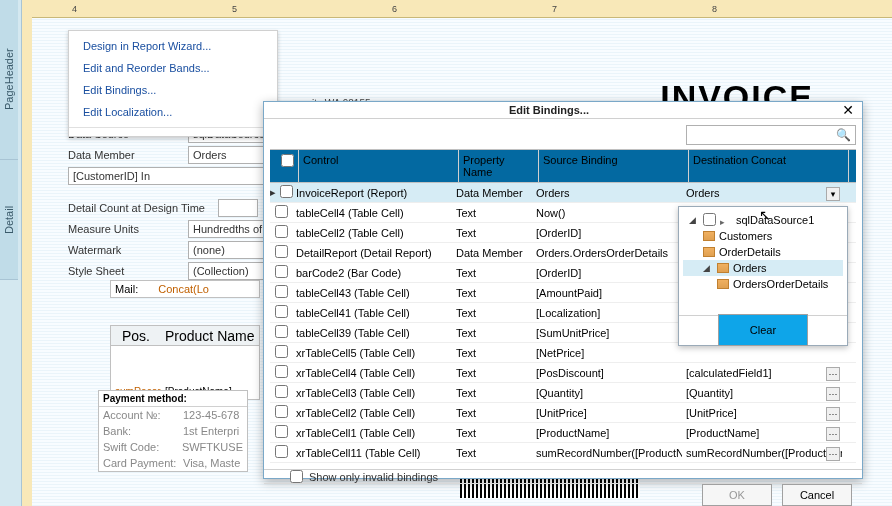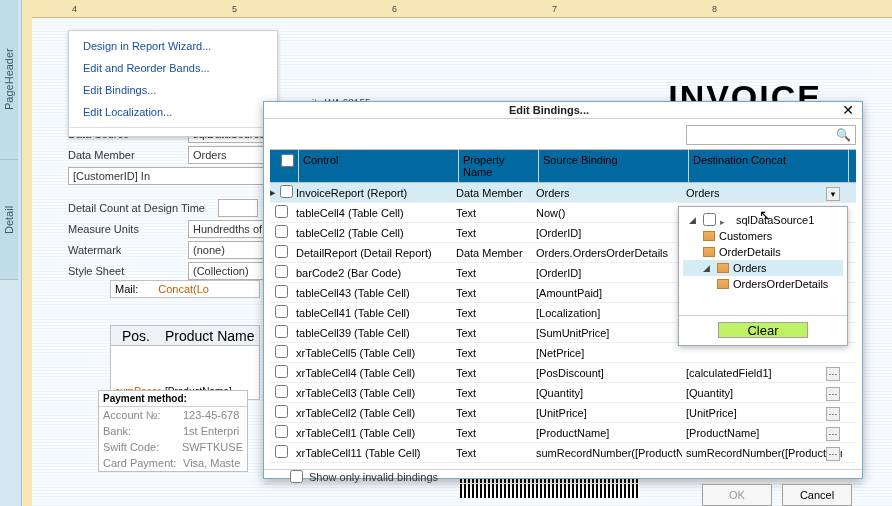--- a/index.html
+++ b/index.html
@@ -15,21 +15,21 @@
 .marker-col { position: absolute; left: 22px; top: 0; width: 10px; height: 506px; background: #f8e8b8; }
 
 
 .ruler-top { position: absolute; left: 32px; top: 0; width: 860px; height: 18px; background: #f8e8b8; border-bottom: 1px solid #c8b878; }
 .ruler-top .tick { position: absolute; top: 4px; font-size: 9px; color: #444; }
 
 
 .design-surface { position: absolute; left: 32px; top: 18px; width: 860px; height: 488px; background: repeating-linear-gradient(0deg, #eaf4fa, #eaf4fa 1px, #f8fcff 1px, #f8fcff 3px); }
 
 
-.invoice-title { position: absolute; right: 70px; top: 60px; font-size: 34px; font-weight: 800; letter-spacing: 2px; color: #000; }
+.invoice-title { position: absolute; right: 78px; top: 60px; font-size: 34px; font-weight: 800; letter-spacing: 2px; color: #000; }
 
 
 .context-menu { position: absolute; left: 68px; top: 30px; width: 210px; background: #fff; border: 1px solid #d0d0d0; box-shadow: 0 2px 4px rgba(0,0,0,0.2); padding: 4px 0; z-index: 5; }
 .context-menu .mitem { padding: 5px 14px; color: #1a4fa0; cursor: pointer; }
 .context-menu .sep { height: 1px; background: #e0e0e0; margin: 4px 0; }
 
 
 .prop-grid { position: absolute; left: 68px; top: 125px; width: 210px; z-index: 4; }
 .prop-row { display: flex; margin-bottom: 3px; align-items: center; }
 .prop-label { width: 120px; color: #333; padding: 2px 0; }
@@ -66,21 +66,21 @@
 .tree-body { height: 108px; overflow: auto; padding: 4px; }
 .tree-item { padding: 2px 0 2px 6px; display: flex; align-items: center; gap: 4px; cursor: pointer; }
 .tree-item.l1 { padding-left: 20px; }
 .tree-item.l2 { padding-left: 34px; }
 .tree-item.sel { background: #d6ecf5; }
 .tree-icon { width: 12px; height: 10px; display: inline-block; }
 .tree-icon.db::before { content: "▸"; font-size: 9px; color: #666; }
 .tree-icon.tb { background: linear-gradient(#f0b060,#e0a050); border: 1px solid #c08030; }
 .tree-exp { width: 10px; color: #444; font-size: 9px; }
 .tree-footer { height: 28px; border-top: 1px solid #d0d0d0; display: flex; align-items: center; justify-content: center; }
-.tree-footer button { width: 90px; height: 16px; border: 1px solid #a0a0a0; background: #bef264; cursor: pointer; font-size: 13px; }
+.tree-footer button { width: 90px; height: 32px; border: 1px solid #a0a0a0; background: #0ea5e9; cursor: pointer; font-size: 11px; }
 .cursor-ptr { position: absolute; font-size: 14px; }
 
 .dlg-footer { height: 36px; border-top: 1px solid #d8d8d8; display: flex; align-items: center; padding: 0 10px; gap: 10px; }
 .dlg-footer .chkwrap { flex: 1; display: flex; align-items: center; gap: 6px; color: #333; padding-left: 16px; }
 .dlg-btn { width: 70px; height: 22px; border: 1px solid #a0a0a0; background: #f6f6f6; cursor: pointer; }
 .dlg-btn.disabled { color: #999; }
 
 
 .frag { position: absolute; background: #fff; border: 1px solid #c0c0c0; }
 .frag .fh { background: #eef2f4; border-bottom: 1px solid #c0c0c0; padding: 2px 4px; font-size: 14px; }

